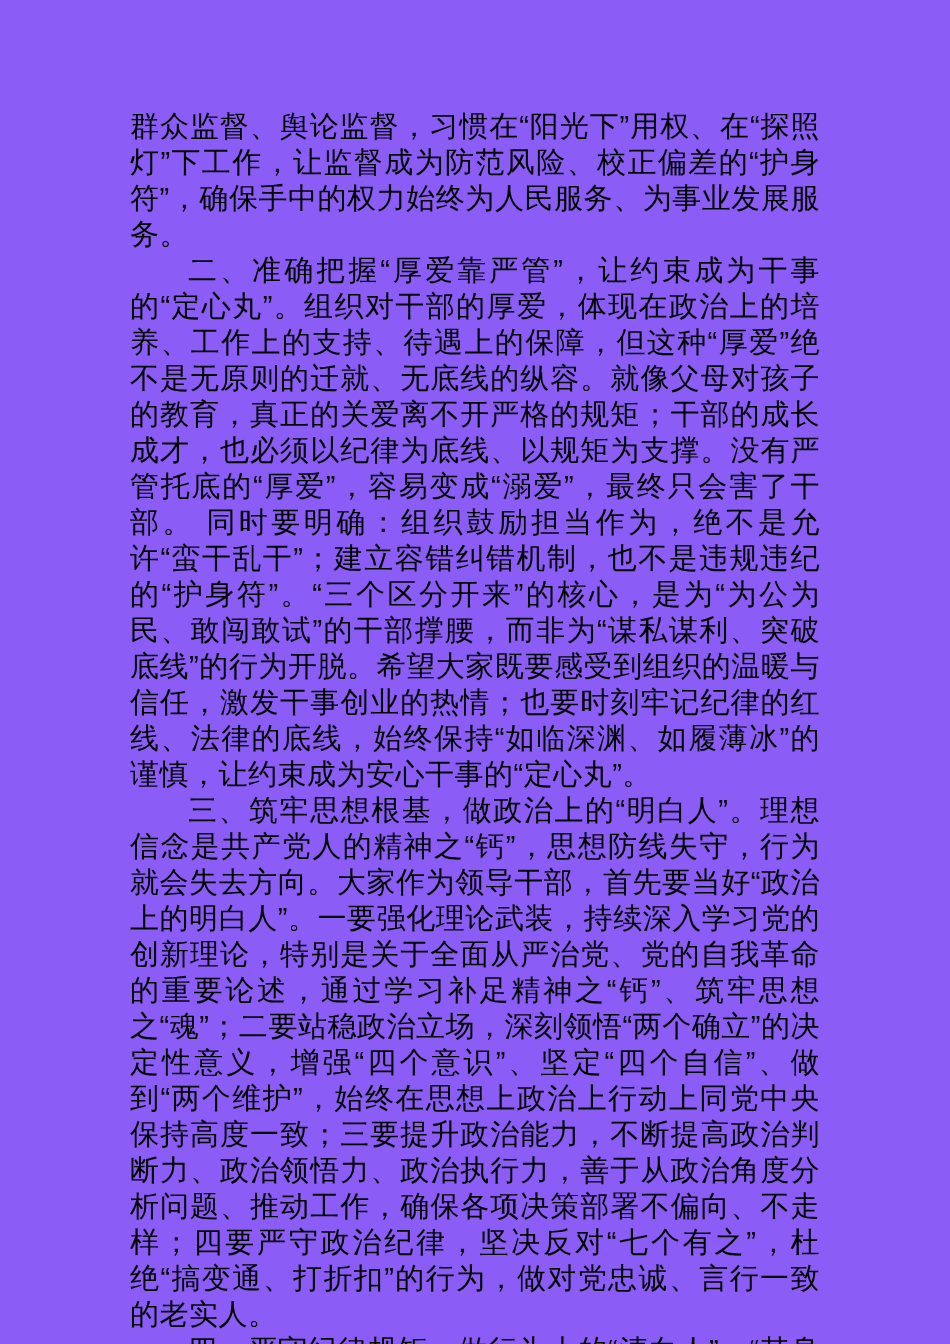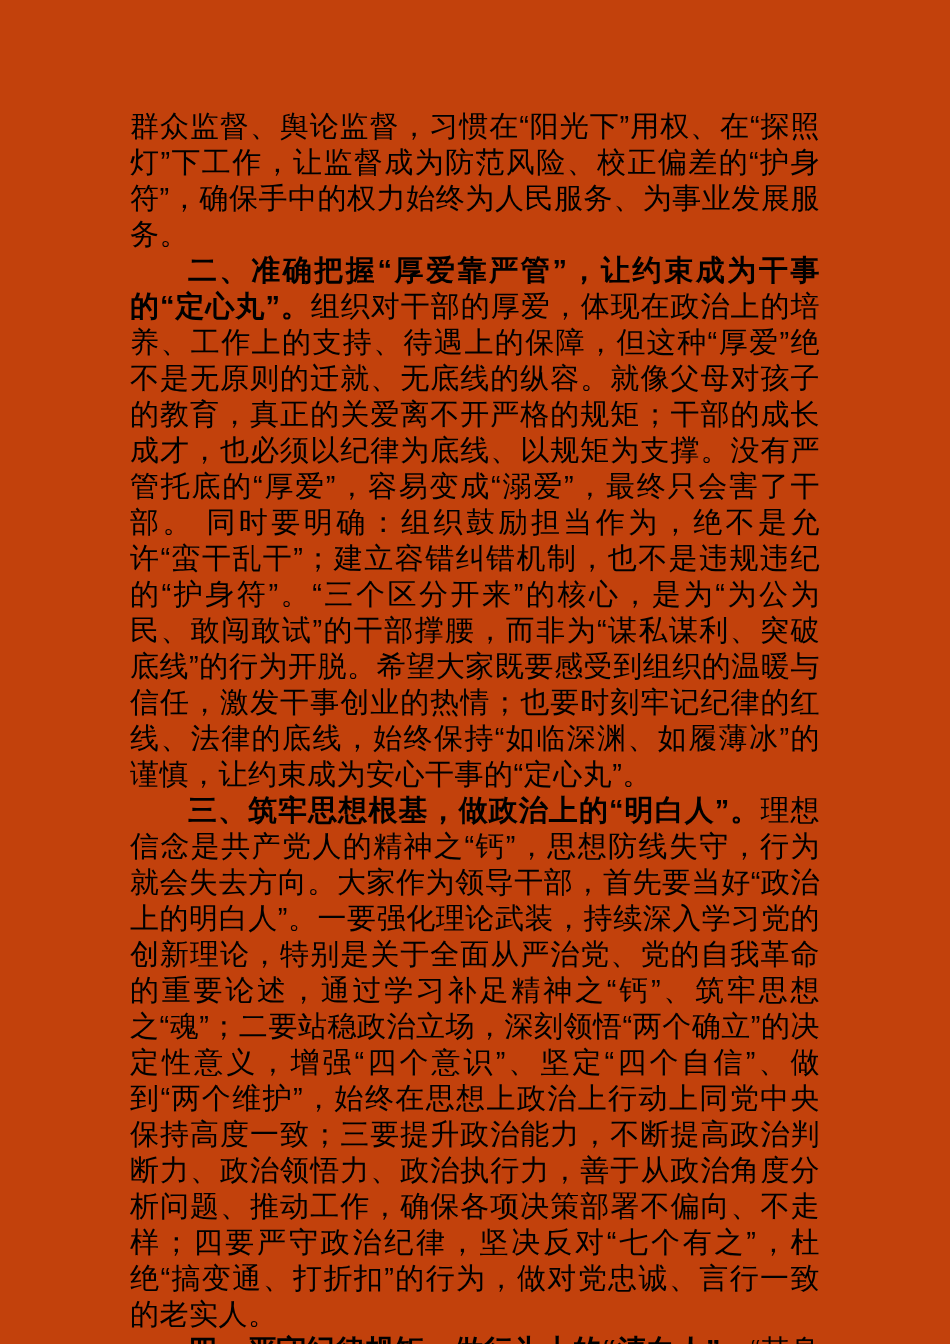--- a/index.html
+++ b/index.html
@@ -4,41 +4,41 @@
   <style>
     html, body {
       margin: 0;
       padding: 0;
       background: #ffffff;
     }
     .doc-page {
       position: relative;
       width: 950px;
       height: 1344px;
-      background: #c2410c;
+      background: #8b5cf6;
       overflow: hidden;
       box-sizing: border-box;
       padding: 108px 130px 0 130px;
       font-family: "Liberation Sans", "DejaVu Sans", sans-serif;
       color: #000000;
       font-size: 29px;
       line-height: 36px;
       text-align: justify;
       text-justify: inter-ideograph;
       letter-spacing: 0.5px;
     }
     .para {
       margin: 0;
       padding: 0;
     }
     .para.indented {
       text-indent: 2em;
     }
     .lead {
-      font-weight: bold;
+      font-weight: normal;
     }
     .body-text {
       font-weight: normal;
     }
   </style>
 </head>
 <body>
 
 <div class="doc-page">
 

